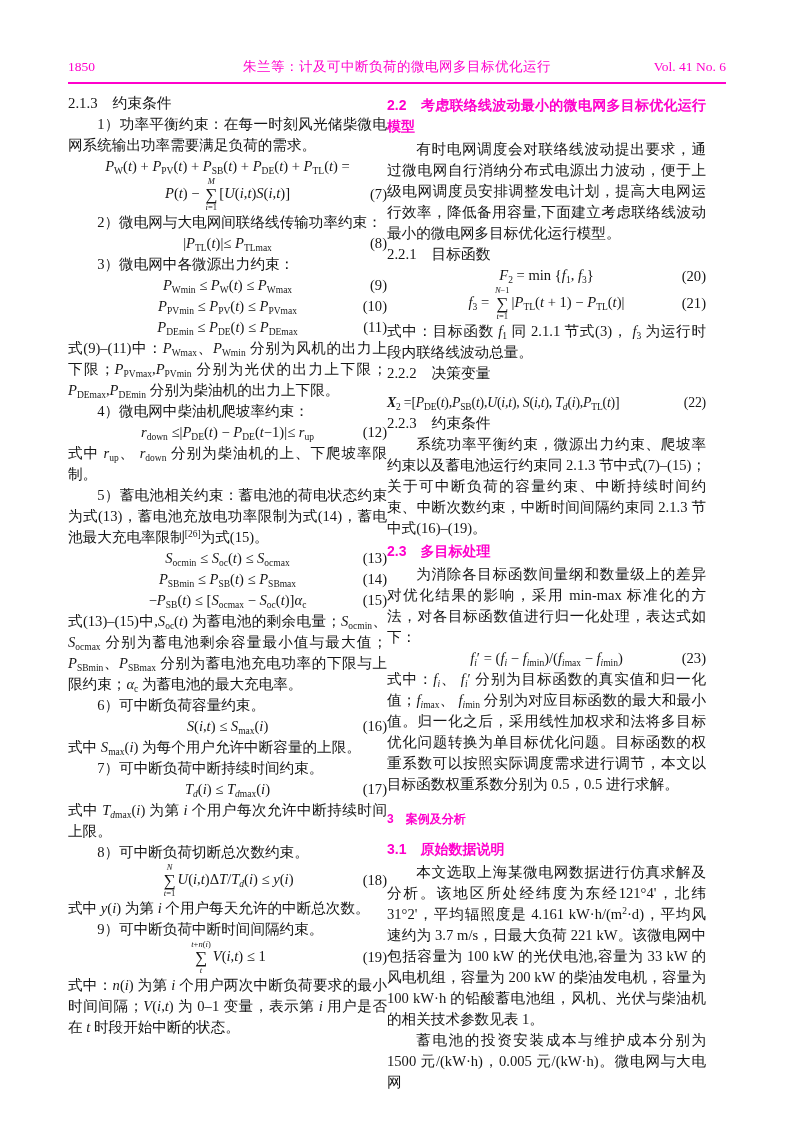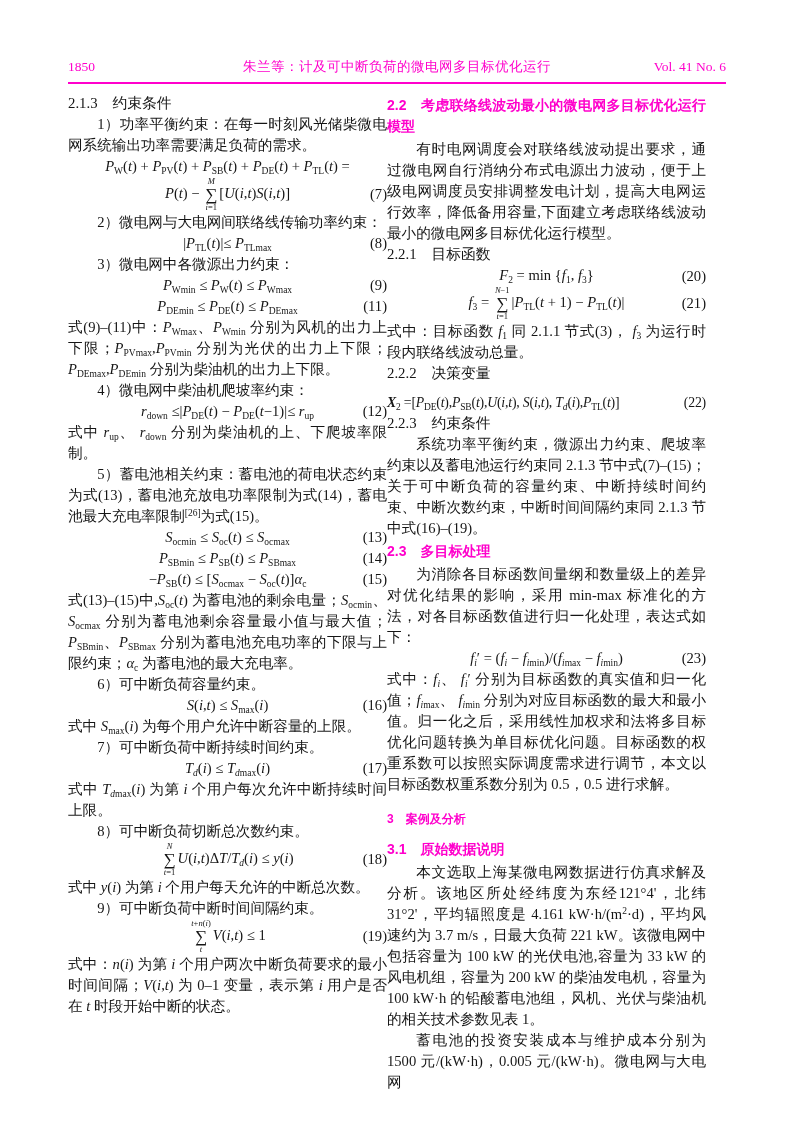--- a/index.html
+++ b/index.html
@@ -93,20 +93,26 @@
           </div>
           <div class="p ind"><span>3）微电网中各微源出力约束：</span></div>
           <div class="eqgroup">
             <div class="eqrow">
               <span class="eqbody"><span class="it">P</span><sub><span>Wmin</span></sub><span> ≤ </span><span class="it">P</span><sub><span>W</span></sub><span>(</span><span class="it">t</span><span>) ≤ </span><span class="it">P</span><sub><span>Wmax</span></sub></span>
               <span class="eqnum">(9)</span>
             </div>
           </div>
           <div class="eqgroup">
             <div class="eqrow">
+              <span class="eqbody"><span class="it">P</span><sub><span>PVmin</span></sub><span> ≤ </span><span class="it">P</span><sub><span>PV</span></sub><span>(</span><span class="it">t</span><span>) ≤ </span><span class="it">P</span><sub><span>PVmax</span></sub></span>
+              <span class="eqnum">(10)</span>
+            </div>
+          </div>
+          <div class="eqgroup">
+            <div class="eqrow">
               <span class="eqbody"><span class="it">P</span><sub><span>DEmin</span></sub><span> ≤ </span><span class="it">P</span><sub><span>DE</span></sub><span>(</span><span class="it">t</span><span>) ≤ </span><span class="it">P</span><sub><span>DEmax</span></sub></span>
               <span class="eqnum">(11)</span>
             </div>
           </div>
           <div class="p"><span>式(9)–(11)中：</span><span class="it">P</span><sub><span>Wmax</span></sub><span>、</span><span class="it">P</span><sub><span>Wmin</span></sub><span> 分别为风机的出力上下限；</span><span class="it">P</span><sub><span>PVmax</span></sub><span>,</span><span class="it">P</span><sub><span>PVmin</span></sub><span> 分别为光伏的出力上下限；</span><span class="it">P</span><sub><span>DEmax</span></sub><span>,</span><span class="it">P</span><sub><span>DEmin</span></sub><span> 分别为柴油机的出力上下限。</span></div>
           <div class="p ind"><span>4）微电网中柴油机爬坡率约束：</span></div>
           <div class="eqgroup">
             <div class="eqrow">
               <span class="eqbody"><span class="it">r</span><sub><span>down</span></sub><span> ≤|</span><span class="it">P</span><sub><span>DE</span></sub><span>(</span><span class="it">t</span><span>) − </span><span class="it">P</span><sub><span>DE</span></sub><span>(</span><span class="it">t</span><span>−1)|≤ </span><span class="it">r</span><sub><span>up</span></sub></span>
               <span class="eqnum">(12)</span>

